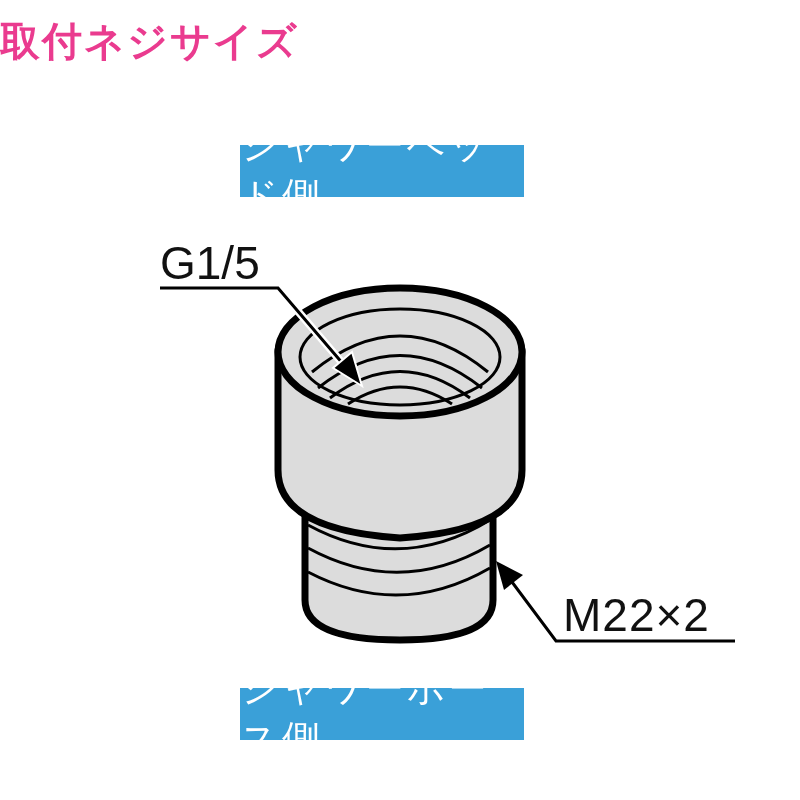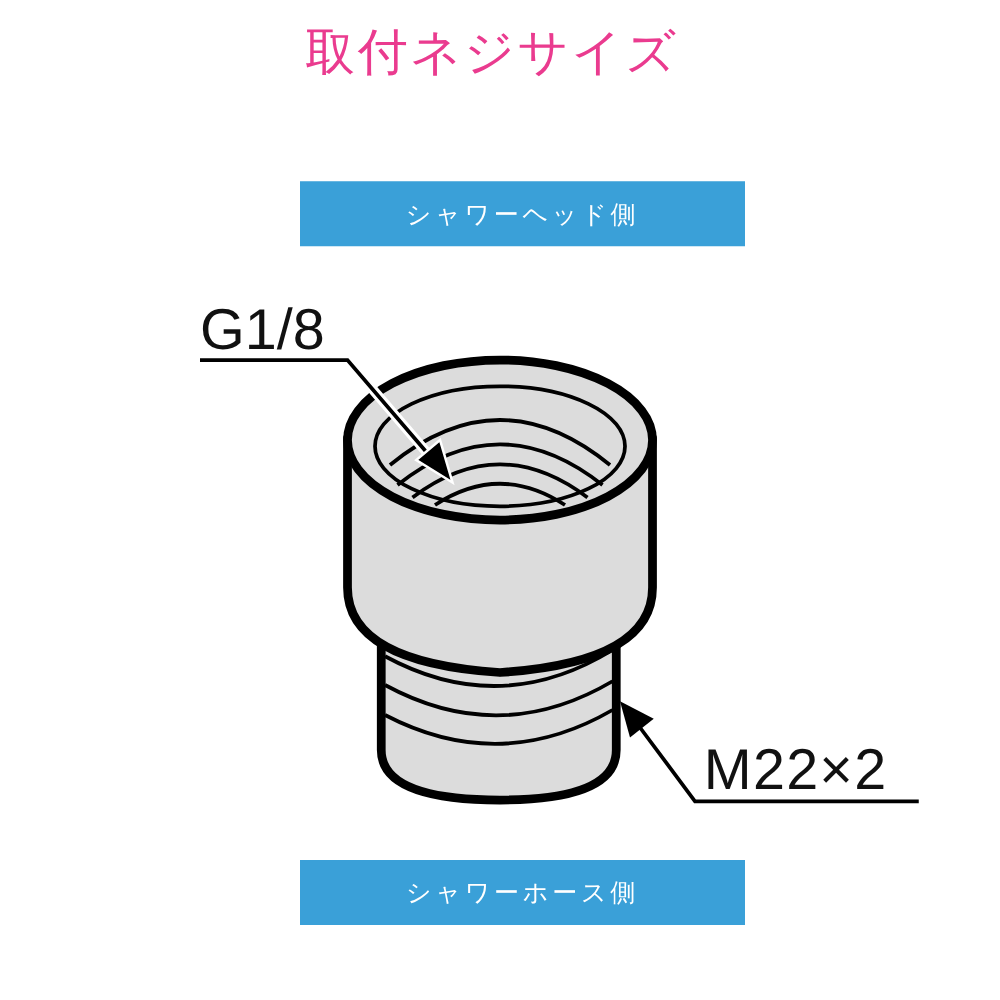--- a/index.html
+++ b/index.html
@@ -1,21 +1,21 @@
 <!DOCTYPE html>
 <html><head>
 <meta charset="utf-8">
 <style>
   html, body { margin:0; padding:0; background:#ffffff; }
   body { width:800px; height:800px; position:relative; overflow:hidden;
          font-family:"DejaVu Sans", "Liberation Sans", sans-serif; }
-  .title { position:absolute; left:0; top:14px; width:787px; text-align:center;
-           font-size:40px; font-weight:normal; letter-spacing:2px; }
-  .badge { position:absolute; left:240px; width:356px; height:52px;
-           color:#ffffff; font-size:20px; display:flex; align-items:center; justify-content:center;
+  .title { position:absolute; left:0; top:14px; width:787px; text-align:left;
+           font-size:40px; font-weight:bold; letter-spacing:2px; }
+  .badge { position:absolute; left:240px; width:284px; height:52px;
+           color:#ffffff; font-size:38px; display:flex; align-items:center; justify-content:center;
            letter-spacing:3px; }
   .badge-top { top:145px; }
   .badge-bottom { top:688px; }
   .diagram { position:absolute; left:0; top:0; width:800px; height:800px; }
   .label { position:absolute; font-family:"Liberation Sans", sans-serif; color:#111; font-size:46px; line-height:1; }
   .label-g { left:160px; top:240px; }
   .label-m { left:563px; top:592px; letter-spacing:1px; }
 </style>
 </head>
 <body>
@@ -47,16 +47,16 @@
     <polyline points="160,288 278,288 350,372" fill="none" stroke="#000" stroke-width="3"></polyline>
     <polygon points="362,386 333,368 352,352" fill="#000" stroke="#fff" stroke-width="2"></polygon>
   </g>
 
   <g>
     <polyline points="735,641 556,641 509,578" fill="none" stroke="#000" stroke-width="3"></polyline>
     <polygon points="496,561 523,575 504,590" fill="#000"></polygon>
   </g>
 </svg>
 
-<div class="label label-g">G1/8</div>
+<div class="label label-g">G1/5</div>
 <div class="label label-m">M22×2</div>
 
 <div class="badge badge-bottom" style="background: rgb(58, 160, 216); color: rgb(255, 255, 255);">シャワーホース側</div>
 
 </body></html>

